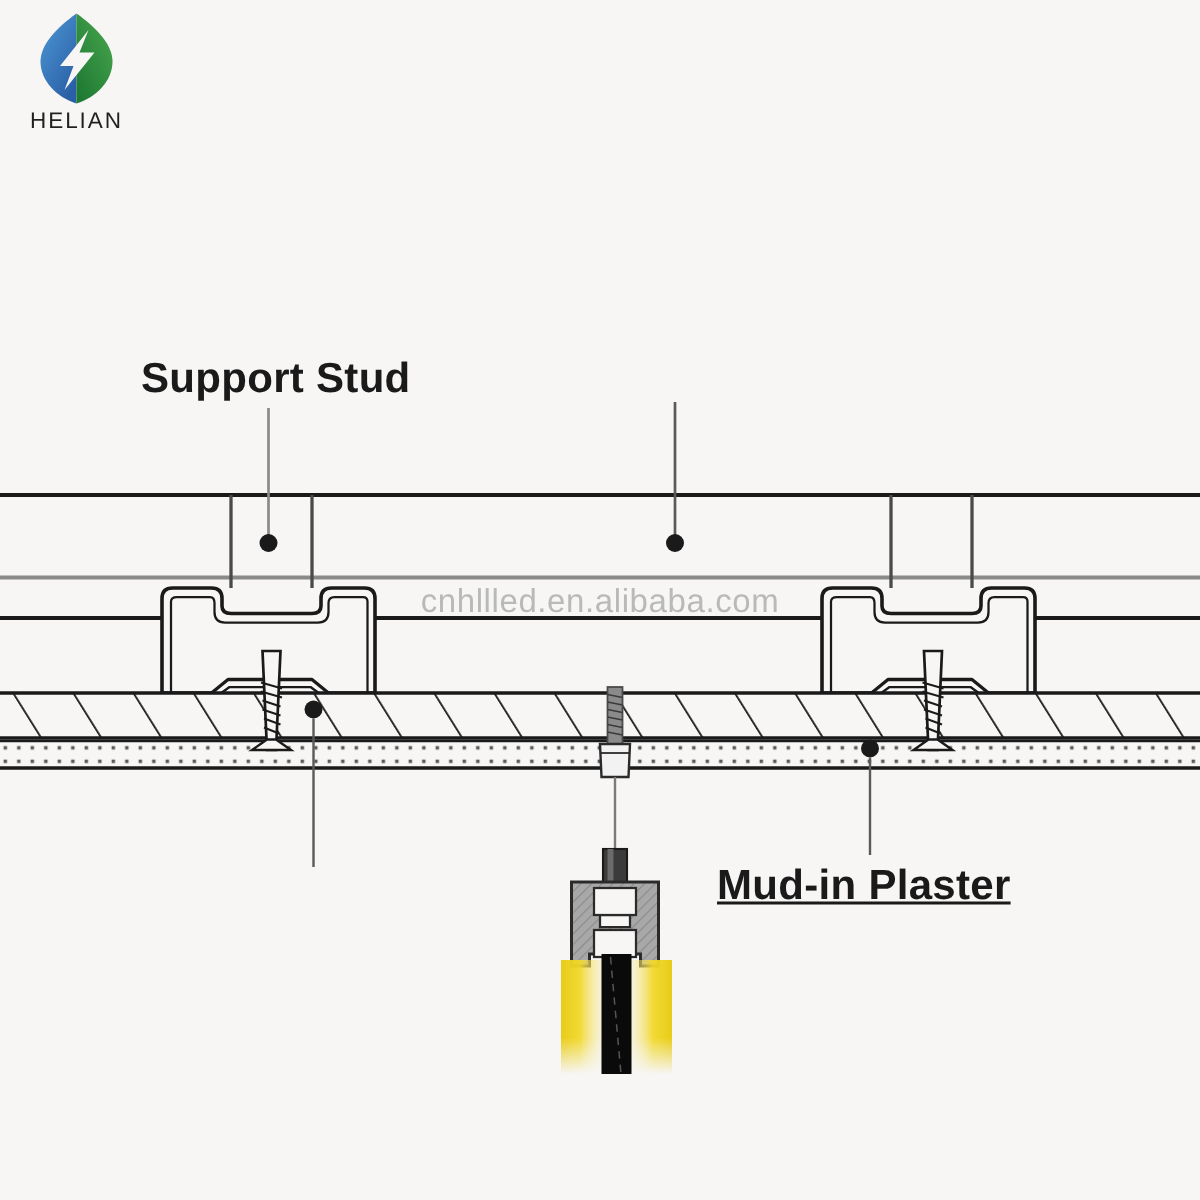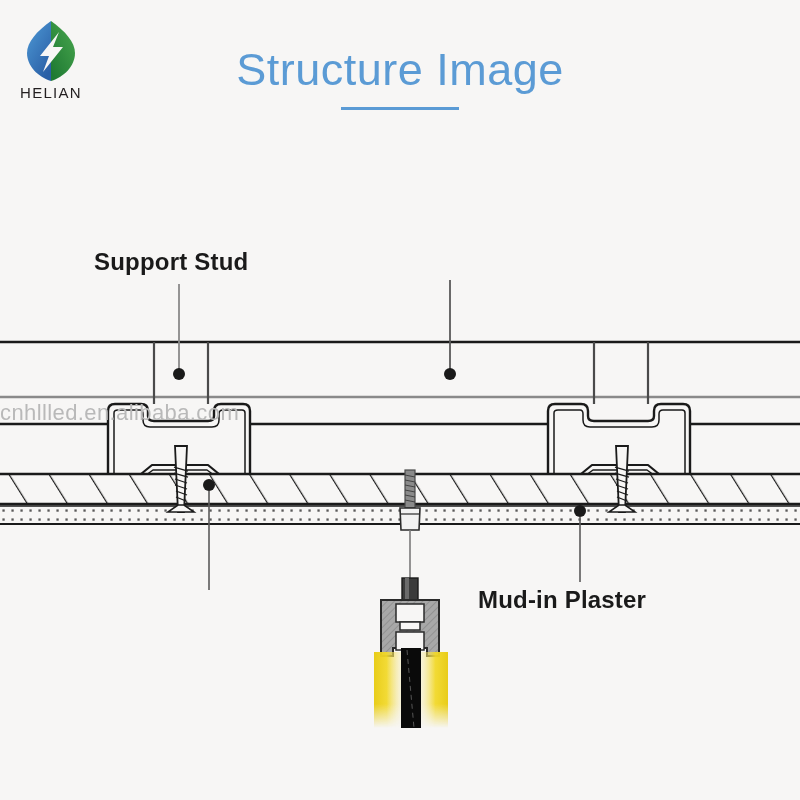--- a/index.html
+++ b/index.html
@@ -14,21 +14,20 @@
     font-family: "Liberation Sans", sans-serif;
     overflow: hidden;
     position: relative;
   }
 
   #stage {
     position: relative;
     width: 800px;
     height: 624px;
     background: #f7f6f5;
-    margin-top: 12px;
   }
 
   
   #brand {
     position: absolute;
     left: 12px;
     top: 6px;
     width: 120px;
     height: 95px;
   }
@@ -80,36 +79,37 @@
     top: 0;
     width: 800px;
     height: 800px;
   }
 
   
   .callout {
     position: absolute;
     font-family: "Liberation Sans", sans-serif;
     font-weight: bold;
-    font-size: 24px;
+    font-size: 28px;
     color: #1a1a1a;
     white-space: nowrap;
     letter-spacing: 0.2px;
   }
   #label-support-stud { left: 94px;  top: 236px; }
   #label-main-stud    { left: 382px; top: 232px; }
   #label-blockboard   { left: 143px; top: 581px; }
-  #label-mud-plaster  { left: 478px; top: 574px; }
+  #label-mud-plaster  { left: 478px; top: 574px; text-decoration: underline; }
 
   
   #watermark {
     position: absolute;
     left: 0;
     top: 388px;
     width: 800px;
+    text-align: center;
     font-family: "Liberation Sans", sans-serif;
     font-size: 22px;
     color: #b9b9b9;
     letter-spacing: 0.4px;
     pointer-events: none;
     user-select: none;
   }
 </style>
 </head>
 <body>
@@ -135,24 +135,20 @@
         <path d="M27 1 C41 11 51 22 51 33 C51 46 40 57 27 61 L27 1 Z" fill="url(#gGreen)"></path>
 
         <path d="M27 1 C13 11 3 22 3 33 C3 46 14 57 27 61 C40 57 51 46 51 33 C51 22 41 11 27 1 Z" fill="none" stroke="none"></path>
 
         <path d="M35 12 L16 36 L25 36 L19 52 L39 27 L29 27 Z" fill="#f7f6f5"></path>
       </svg>
     </div>
     <div class="wordmark">HELIAN</div>
   </div>
 
-  <div id="title-block">
-    <div id="page-title">Structure Image</div>
-    <div id="title-rule"></div>
-  </div>
 
   <svg id="diagram" viewBox="0 0 800 800" xmlns="http://www.w3.org/2000/svg">
 
     <defs>
 
       <pattern id="hatchPat" width="34" height="34" patternUnits="userSpaceOnUse" patternTransform="rotate(-32)">
         <rect width="34" height="34" fill="#f7f6f5"></rect>
         <line x1="0" y1="0" x2="0" y2="34" stroke="#1a1a1a" stroke-width="2.4"></line>
       </pattern>
 

